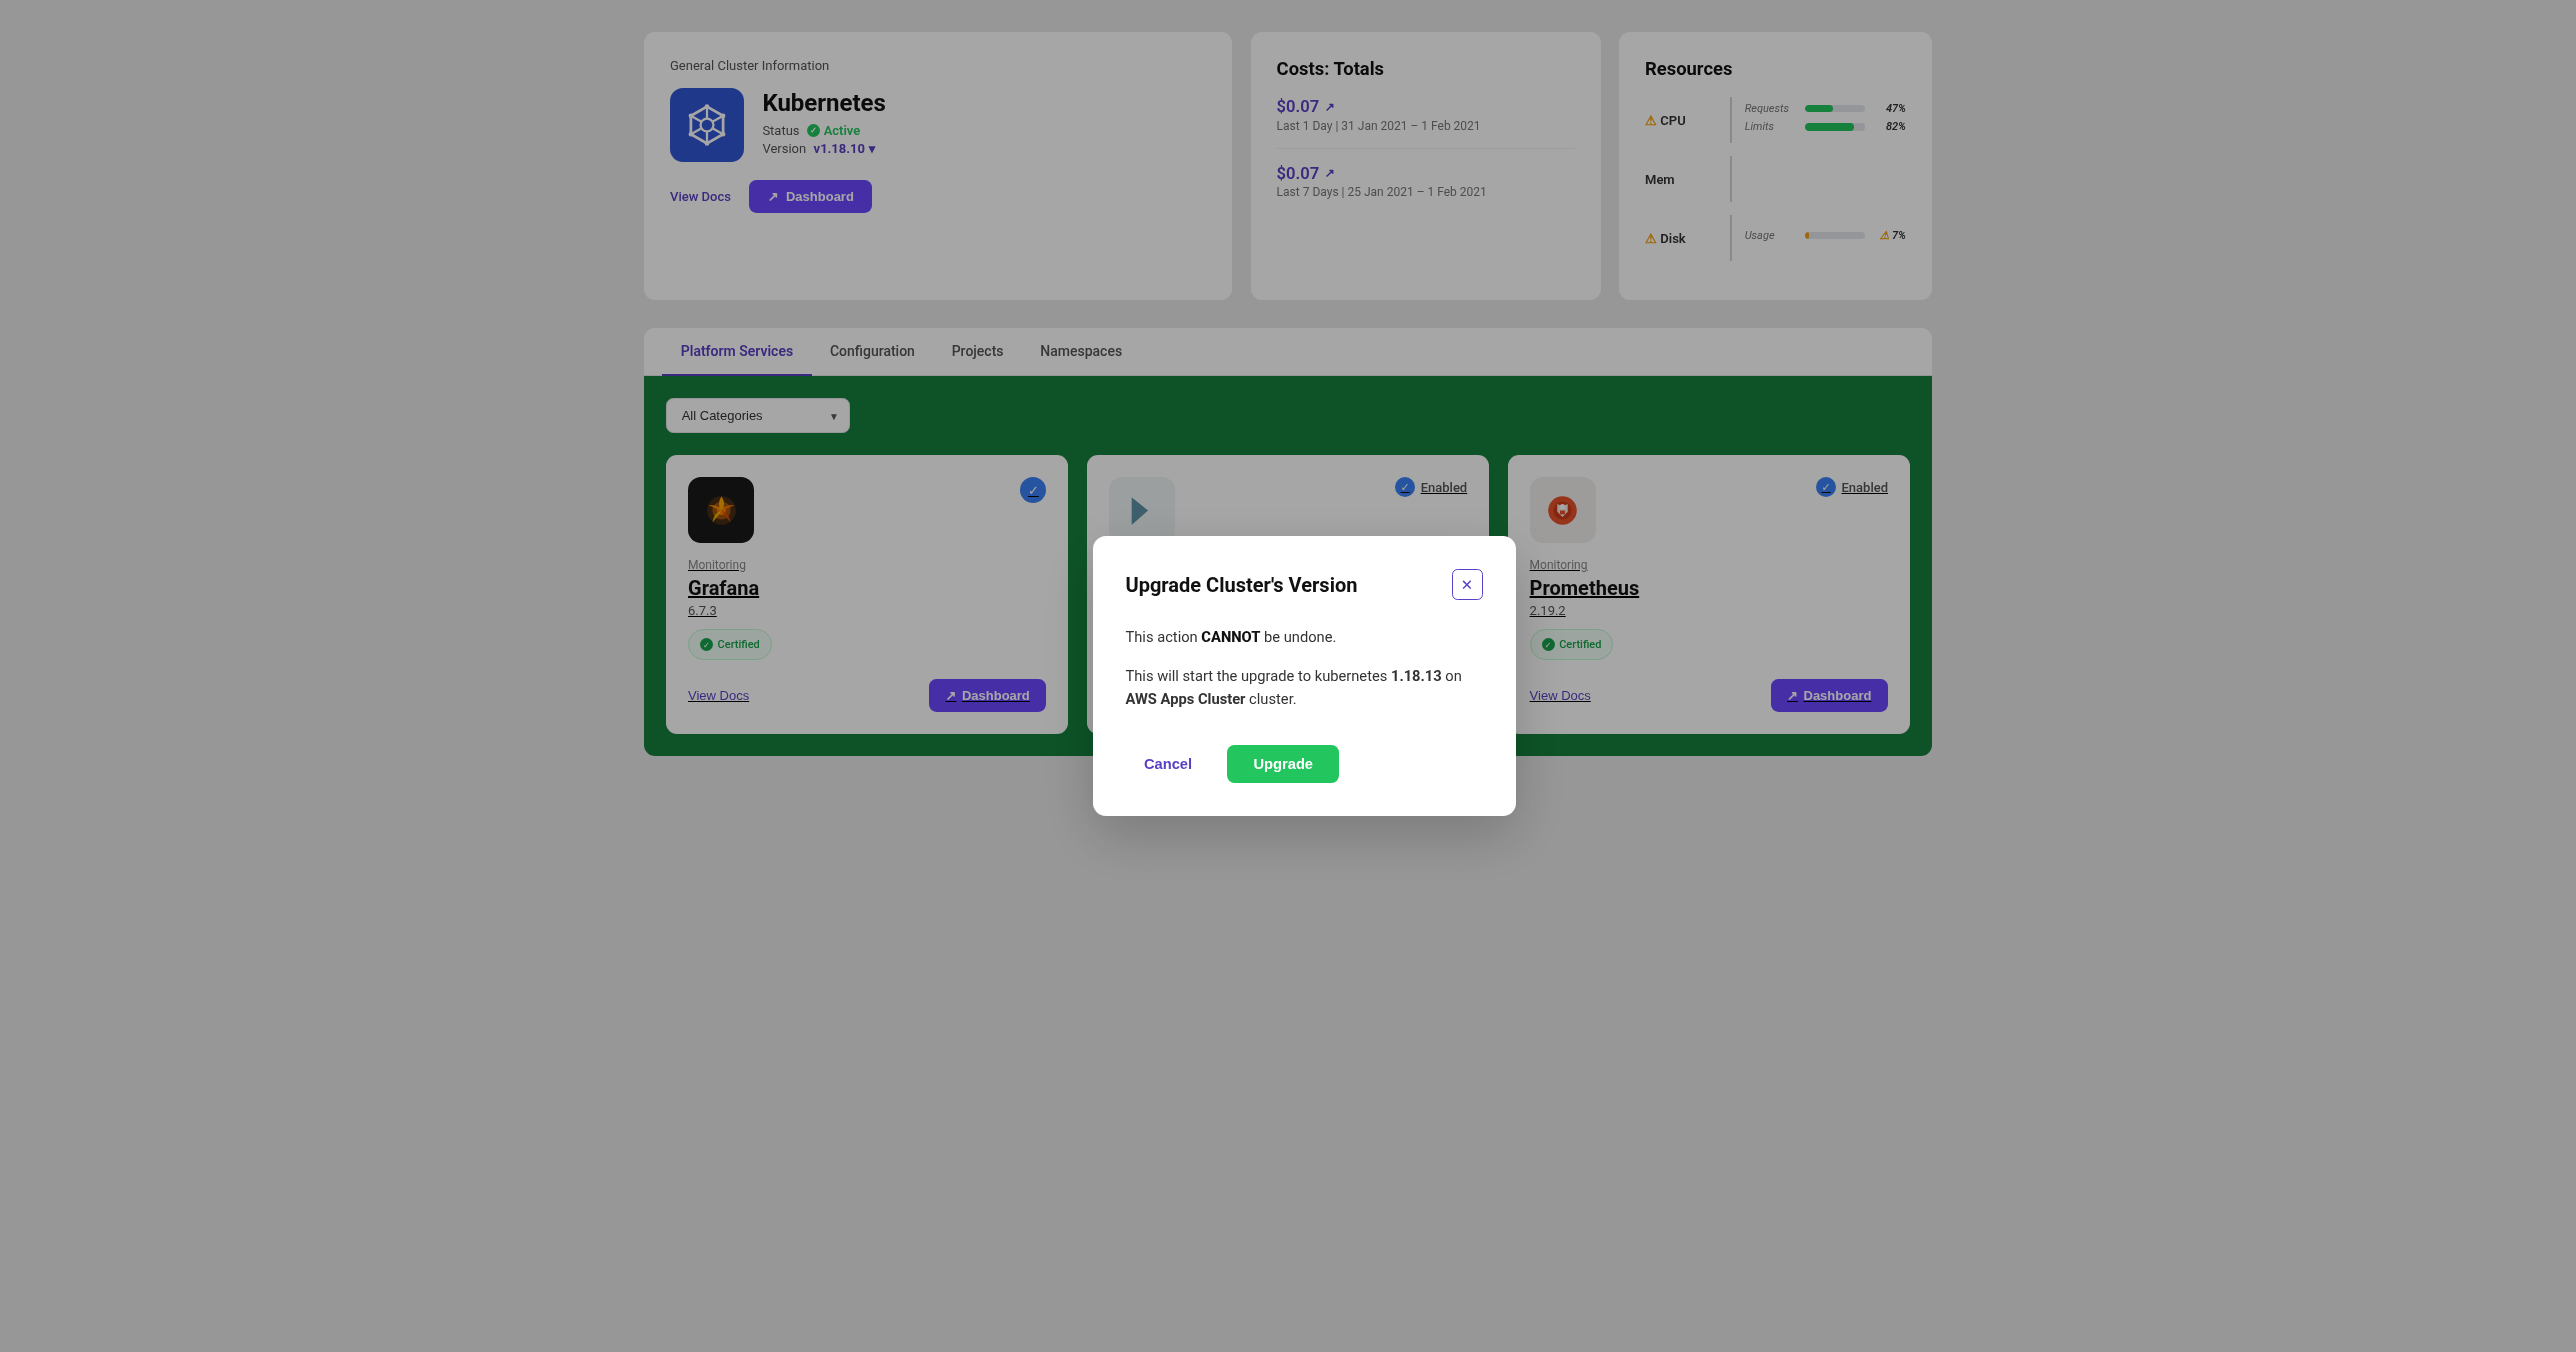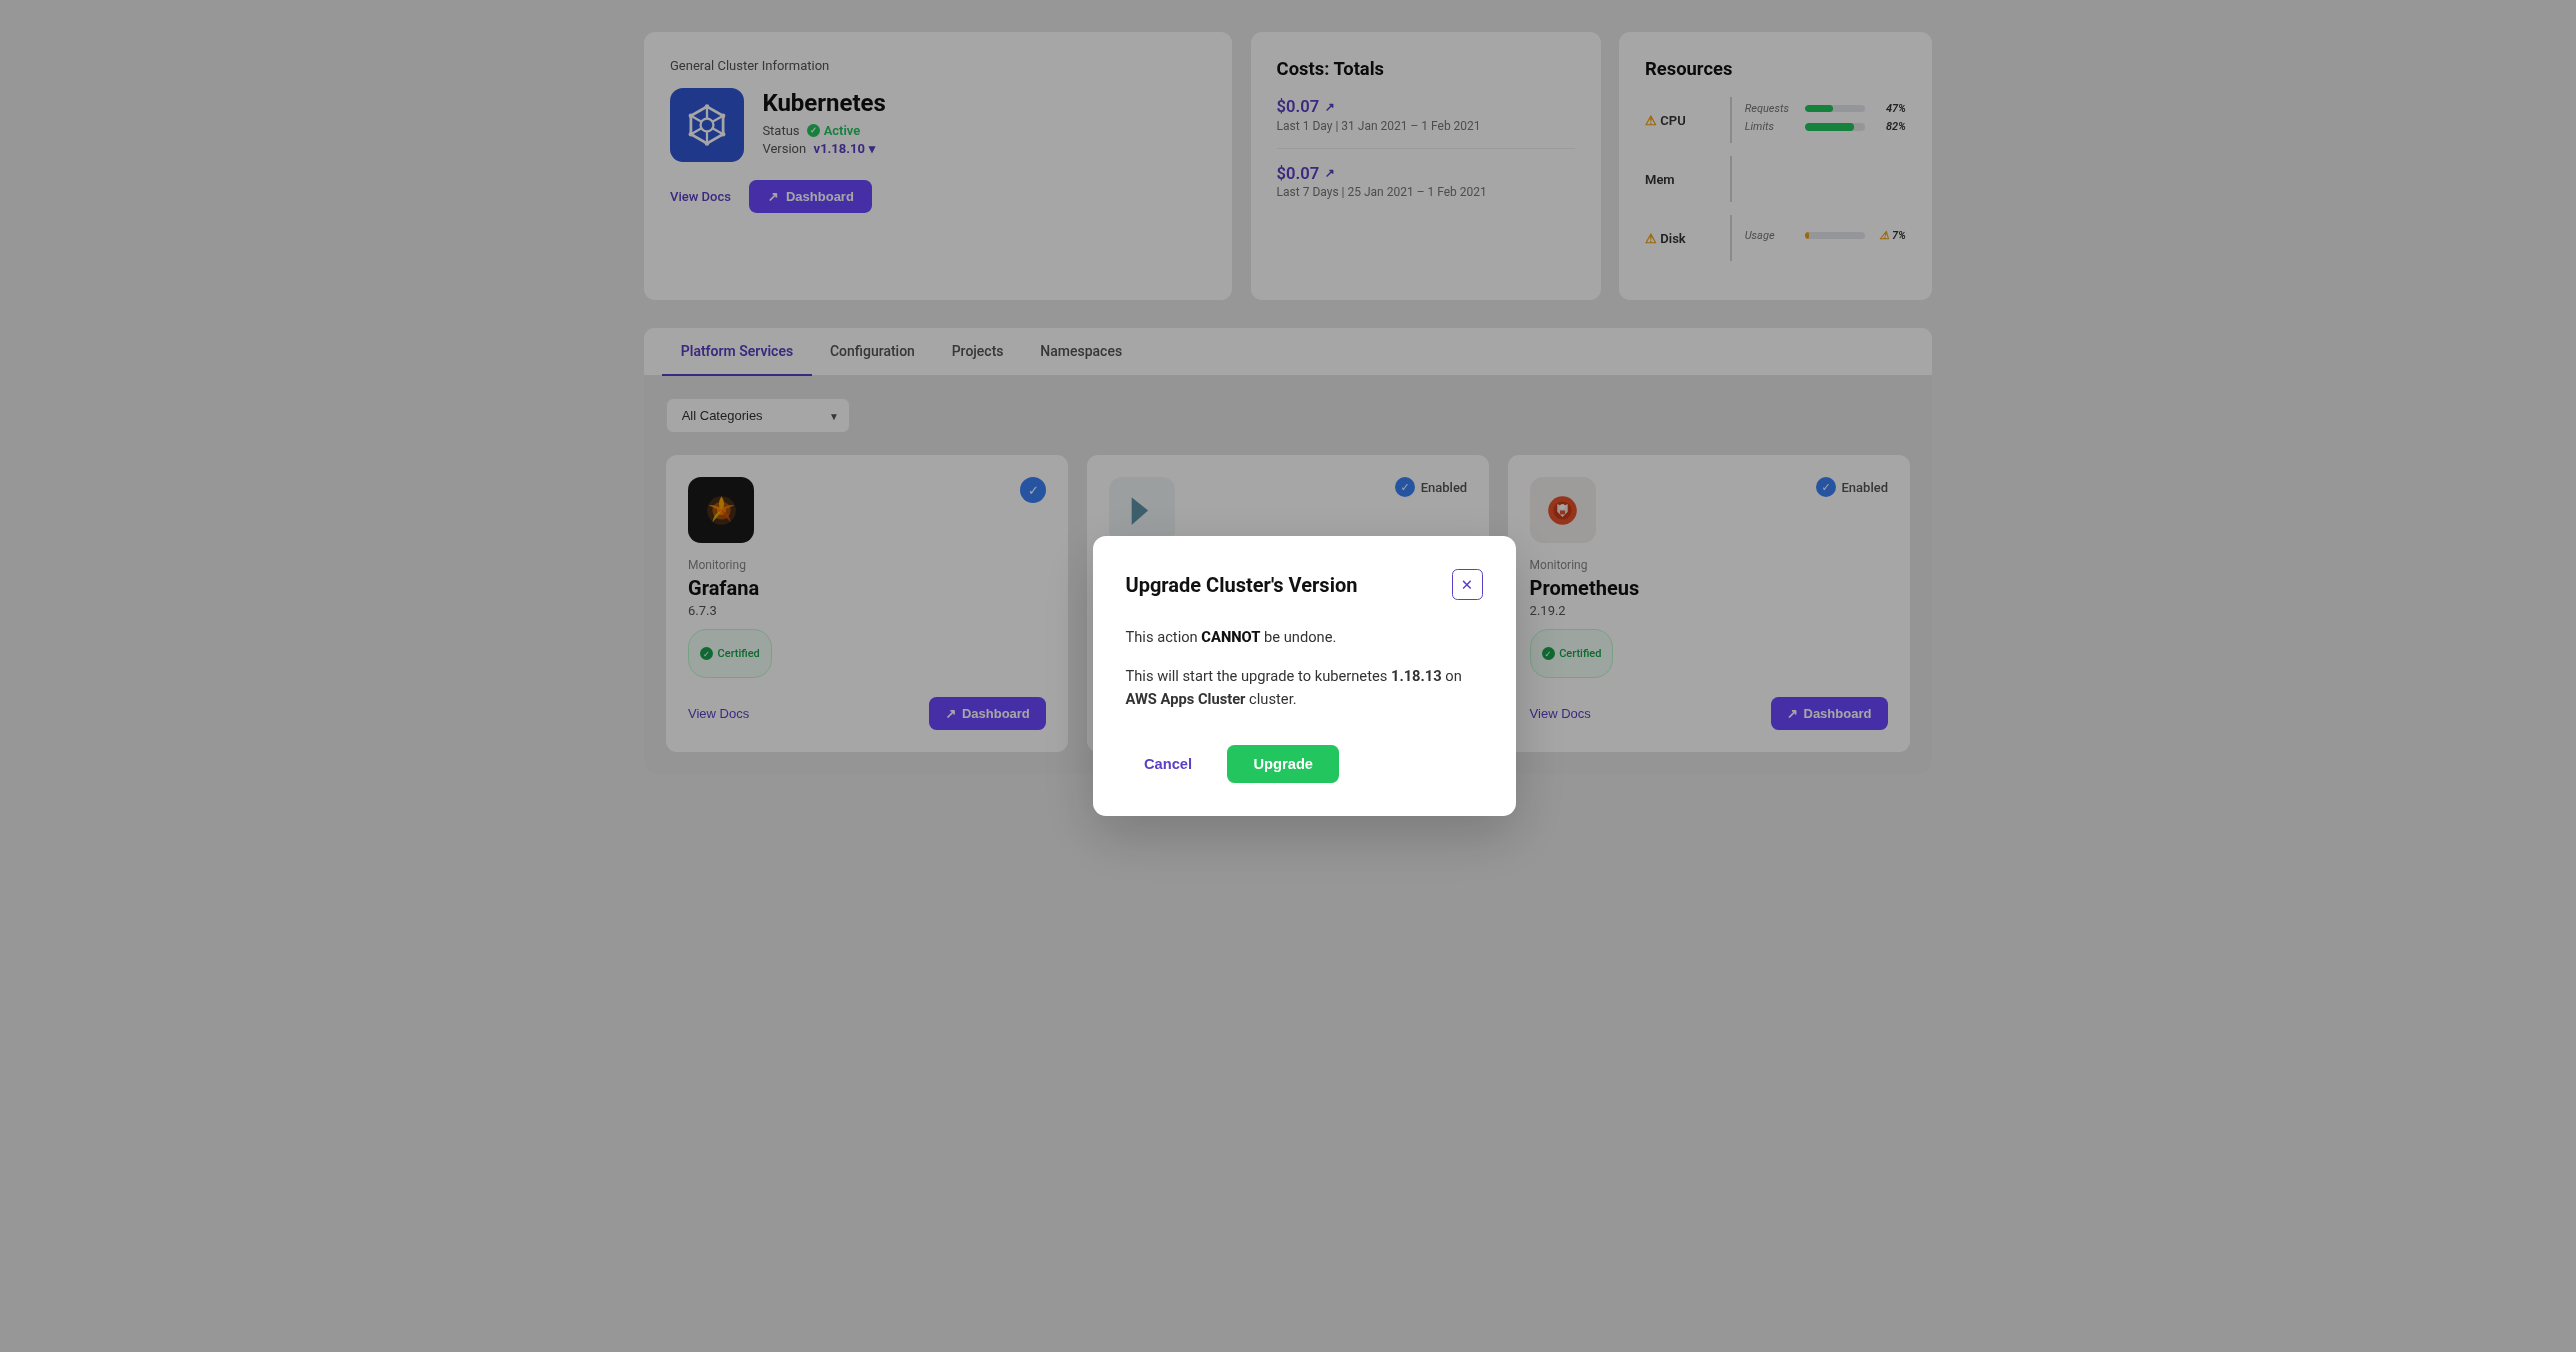--- a/index.html
+++ b/index.html
@@ -281,23 +281,24 @@
     }
 
     .tab-item.active {
       color: #5b3fc4;
       border-bottom-color: #5b3fc4;
       font-weight: 600;
     }
 
     
     .content-area {
-      background: #e5e5e5;
+      background: #15803d;
       border-radius: 0 0 11px 11px;
       padding: 22px;
+      text-decoration: underline;
     }
 
     .filter-row {
       margin-bottom: 22px;
     }
 
     .category-select {
       background: #fff;
       border: 0.9px solid #e5e7eb;
       border-radius: 7.4px;
@@ -421,21 +422,21 @@
       margin-bottom: 11px;
     }
 
     .certified-badge {
       display: inline-flex;
       align-items: center;
       gap: 4.6px;
       background: #f0fdf4;
       border: 0.9px solid #bbf7d0;
       border-radius: 18.4px;
-      padding: 17px 11px;
+      padding: 8px 11px;
       font-size: 11px;
       color: #16a34a;
       font-weight: 500;
       margin-bottom: 18.4px;
     }
 
     .certified-badge::before {
       content: '✓';
       width: 13px;
       height: 13px;

